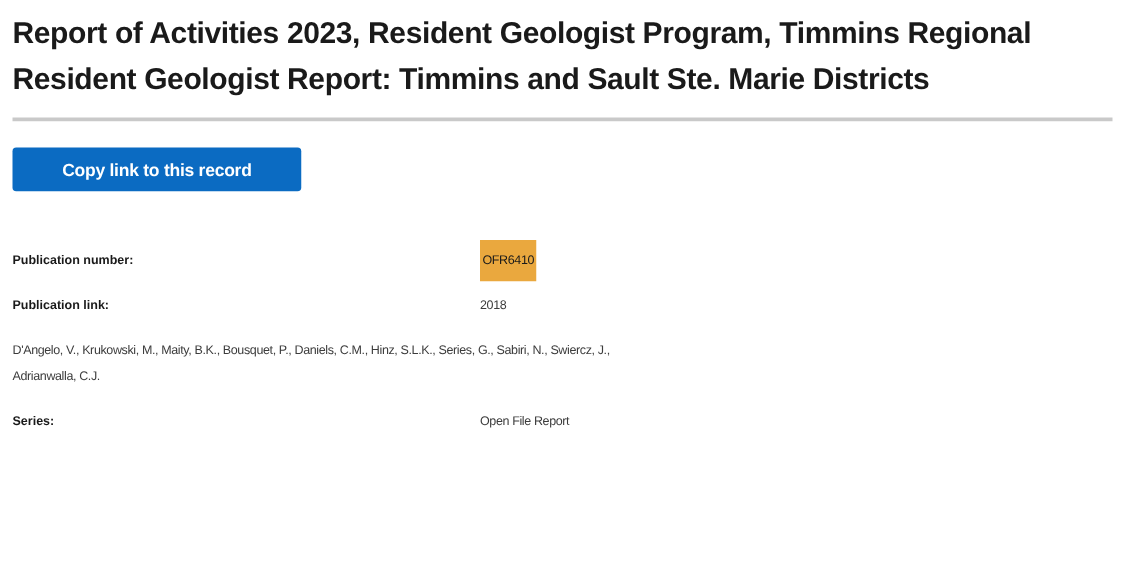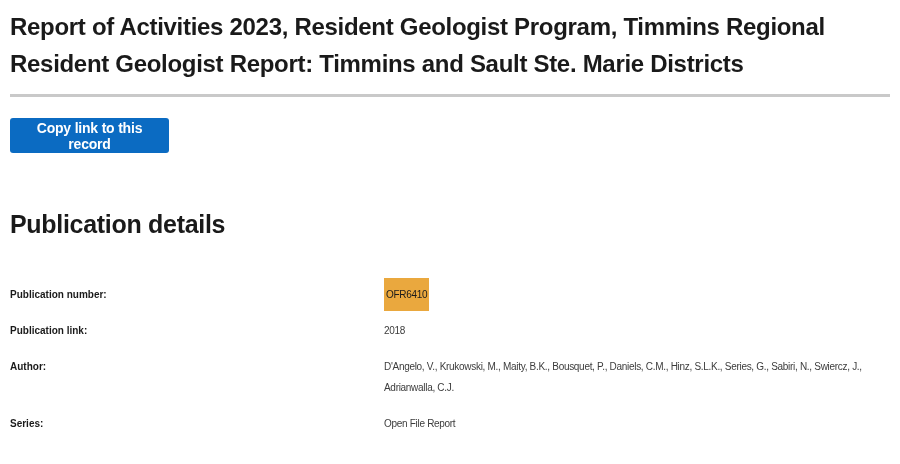--- a/index.html
+++ b/index.html
@@ -36,21 +36,21 @@
   }
   .divider {
     border: none;
     height: 3px;
     background: var(--divider);
     margin: 12px 0 0 0;
   }
   .copy-btn {
     display: block;
     margin-top: 21px;
-    width: 159px;
+    width: 231px;
     height: 35px;
     background: var(--button);
     color: var(--button_text);
     border: none;
     border-radius: 3px;
     font-family: "Liberation Sans", sans-serif;
     font-size: 14px;
     font-weight: 700;
     letter-spacing: -0.2px;
     text-align: center;
@@ -95,38 +95,36 @@
 <body>
 
 <div class="page">
 
   <h1 class="page-title">Report of Activities 2023, Resident Geologist Program, Timmins Regional Resident Geologist Report: Timmins and Sault Ste. Marie Districts</h1>
 
   <hr class="divider">
 
   <button class="copy-btn">Copy link to this record</button>
 
-  <h2 class="section-heading">Publication details</h2>
 
   <div class="rows">
 
     <div class="row">
       <div class="label">Publication number:</div>
       <div class="value">
         <mark>OFR6410</mark>
       </div>
     </div>
 
     <div class="row">
       <div class="label">Publication link:</div>
       <div class="value">2018</div>
     </div>
 
     <div class="row">
-      <div class="label">Author:</div>
       <div class="value">D'Angelo, V., Krukowski, M., Maity, B.K., Bousquet, P., Daniels, C.M., Hinz, S.L.K., Series, G., Sabiri, N., Swiercz, J., Adrianwalla, C.J.</div>
     </div>
 
     <div class="row">
       <div class="label">Series:</div>
       <div class="value">Open File Report</div>
     </div>
 
   </div>
 </div>

